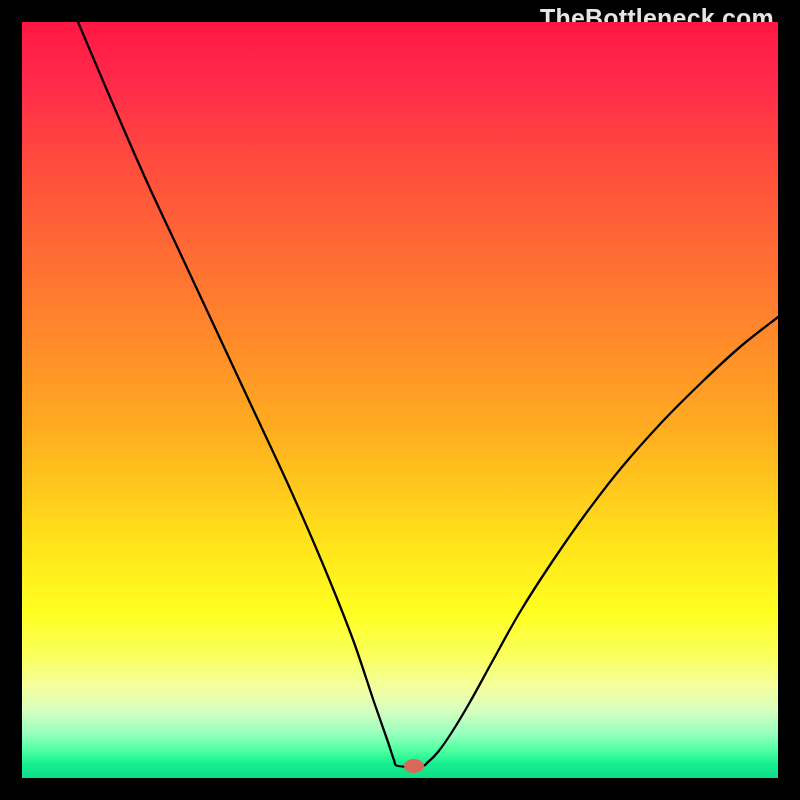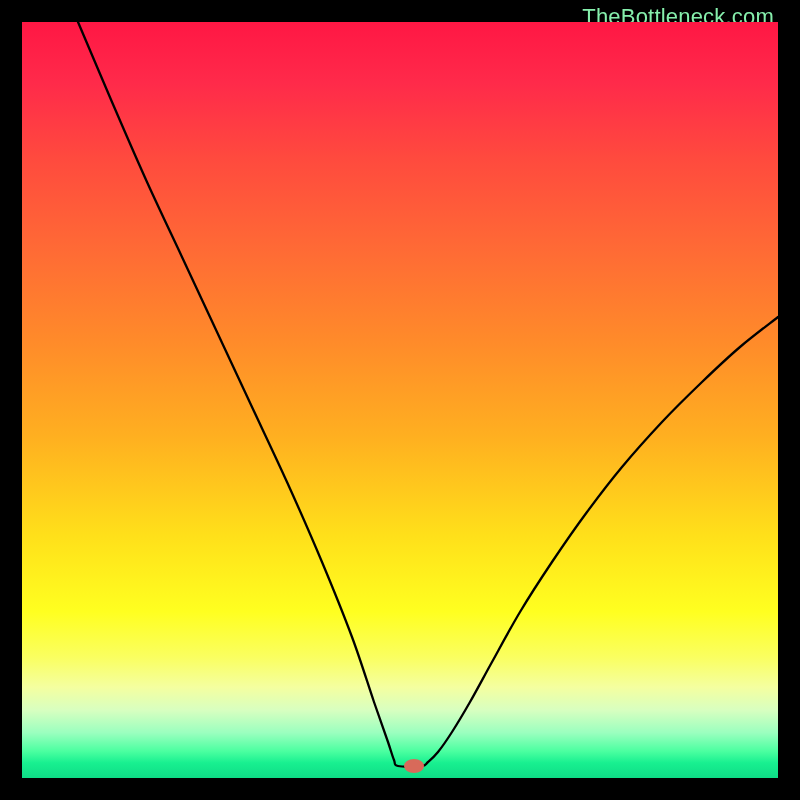--- a/index.html
+++ b/index.html
@@ -59,23 +59,23 @@
     stroke-linejoin: round;
   }
   .marker {
     fill: #d86a5a;
     stroke: none;
   }
   .watermark {
     position: absolute;
     top: 4px;
     right: 26px;
-    color: #86efac;
-    font-size: 22px;
-    font-weight: 400;
+    color: #e5e5e5;
+    font-size: 25px;
+    font-weight: 700;
     letter-spacing: 0.2px;
     user-select: none;
   }
 </style>
 </head>
 <body>
 
 <div class="frame">
   <div class="watermark">TheBottleneck.com</div>
 

